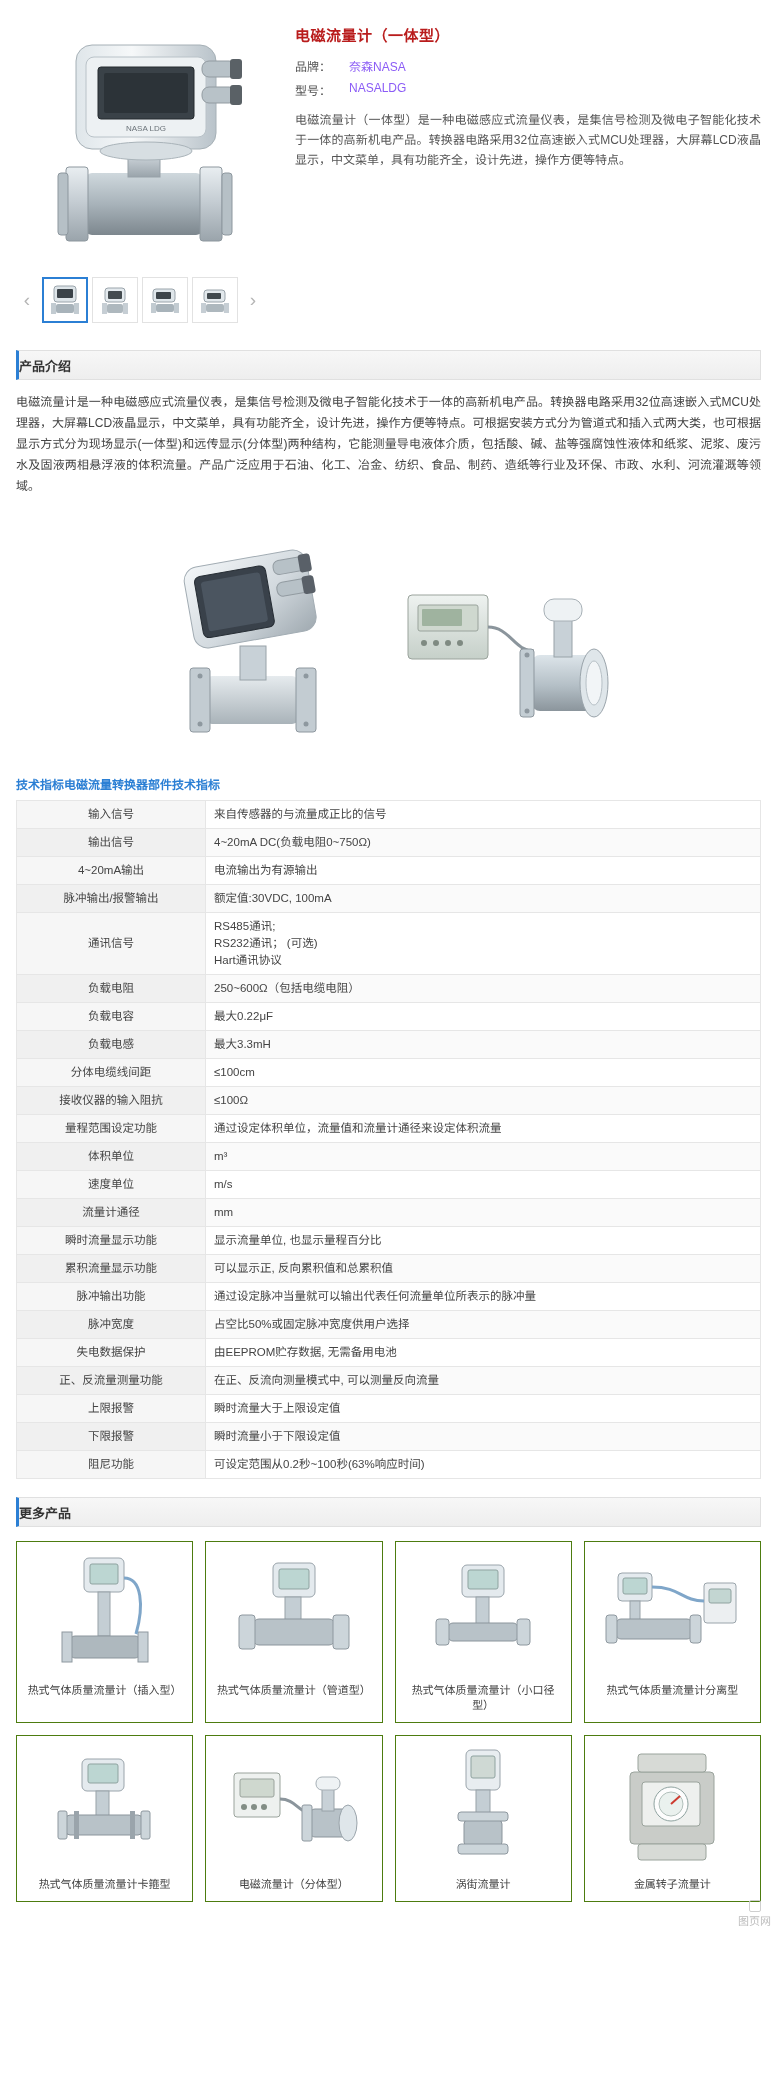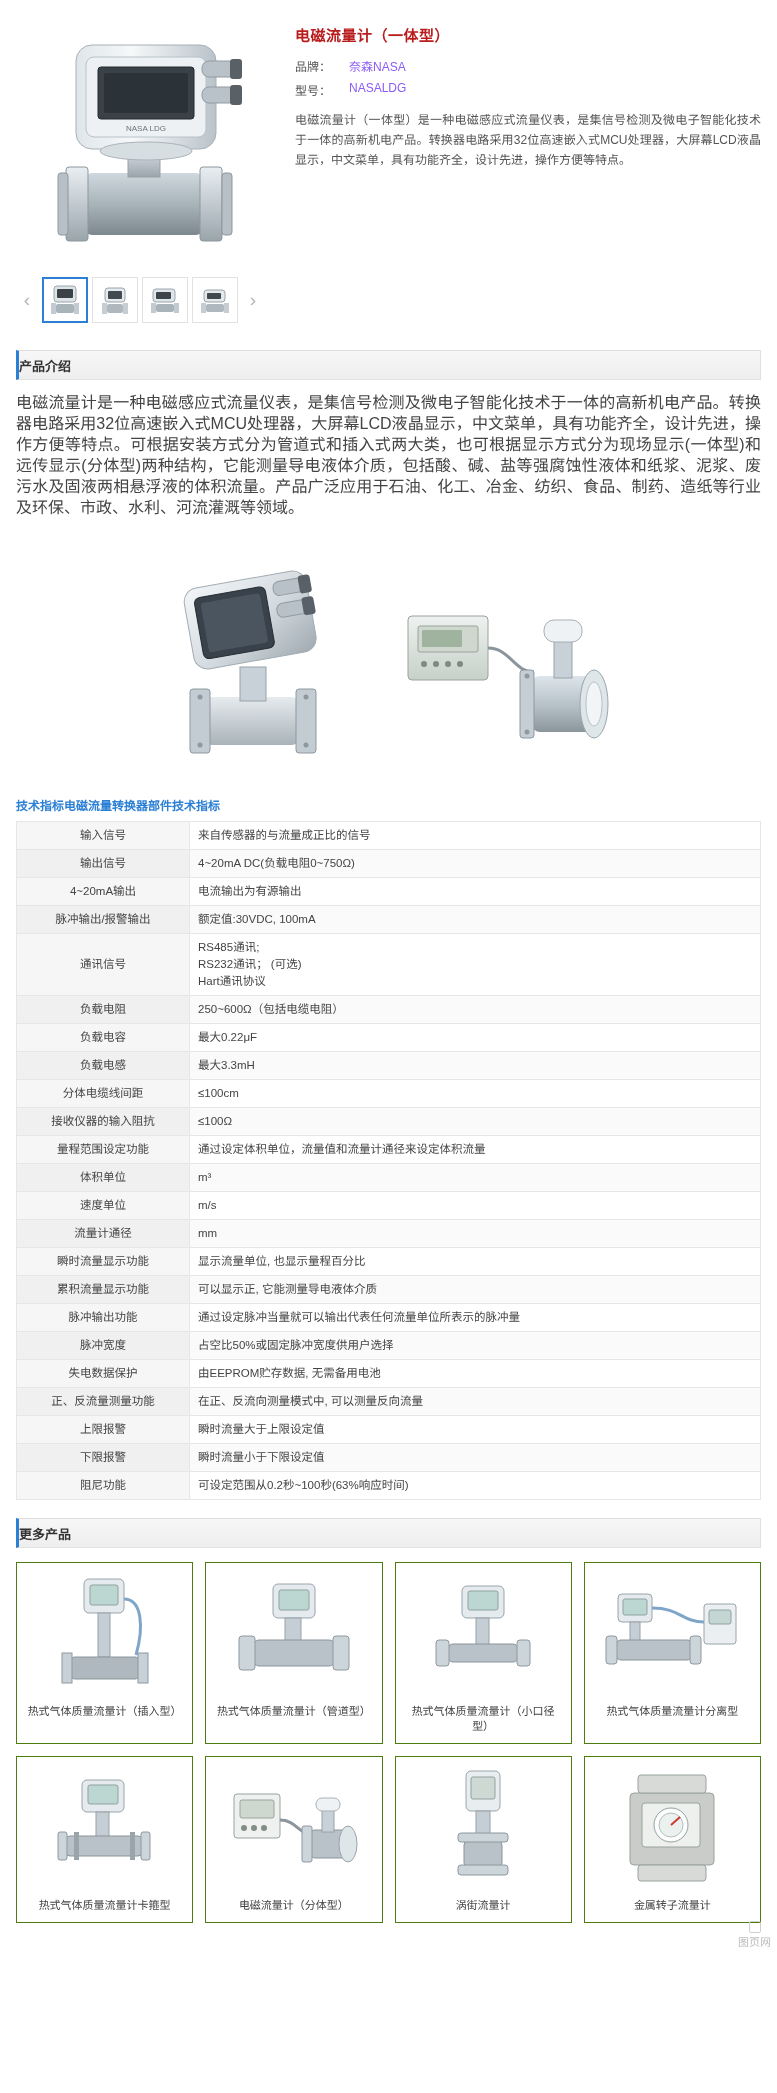--- a/index.html
+++ b/index.html
@@ -78,21 +78,21 @@
     background: linear-gradient(to bottom, #f7f7f7, #eeeeee);
     border: 1px solid #e0e0e0;
     border-left: 3px solid #2b7fd4;
     height: 30px;
     display: flex; align-items: center;
     font-size: 13px; font-weight: bold; color: #333;
   }
 
   .body-text {
     margin: 12px 16px 0 16px;
-    font-size: 16px; line-height: 21px;
+    font-size: 12px; line-height: 21px;
     color: #444; text-align: justify;
   }
 
   
   .mid-images {
     display: flex;
     justify-content: center;
     align-items: flex-end;
     gap: 40px;
     margin: 24px 16px 10px 16px;
@@ -114,21 +114,21 @@
     color: #444;
   }
   table.spec tr { }
   table.spec td {
     border: 1px solid #e6e6e6;
     padding: 5px 8px;
     line-height: 17px;
     vertical-align: middle;
   }
   table.spec td.k {
-    width: 173px;
+    width: 189px;
     text-align: center;
     background: #f6f6f6;
     color: #444;
   }
   table.spec tr:nth-child(even) td.k { background: #f0f0f0; }
   table.spec tr:nth-child(even) td.v { background: #fafafa; }
 
   
   .grid {
     margin: 14px 16px 0 16px;
@@ -421,21 +421,21 @@
       <tr>
           <td class="k">流量计通径</td>
           <td class="v">mm</td>
         </tr>
       <tr>
           <td class="k">瞬时流量显示功能</td>
           <td class="v">显示流量单位, 也显示量程百分比</td>
         </tr>
       <tr>
           <td class="k">累积流量显示功能</td>
-          <td class="v">可以显示正, 它能测量导电液体介质</td>
+          <td class="v">可以显示正, 反向累积值和总累积值</td>
         </tr>
       <tr>
           <td class="k">脉冲输出功能</td>
           <td class="v">通过设定脉冲当量就可以输出代表任何流量单位所表示的脉冲量</td>
         </tr>
       <tr>
           <td class="k">脉冲宽度</td>
           <td class="v">占空比50%或固定脉冲宽度供用户选择</td>
         </tr>
       <tr>

